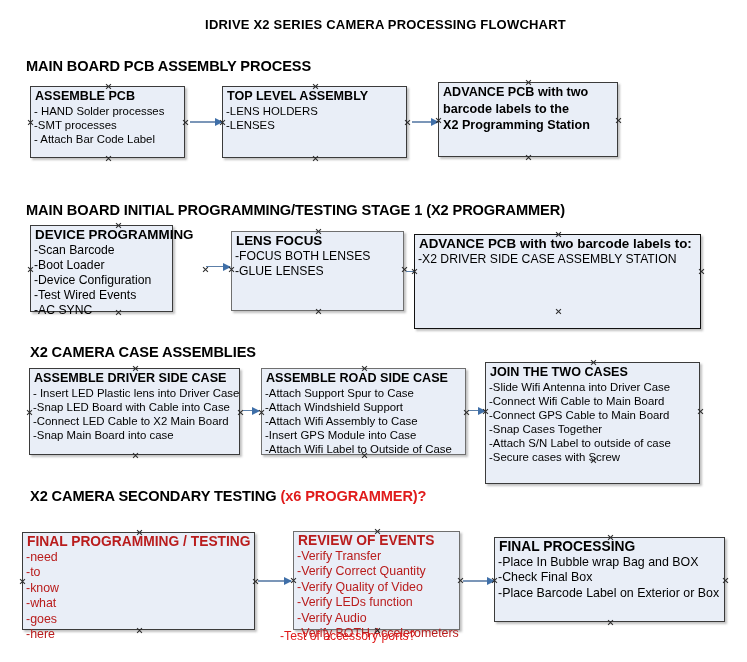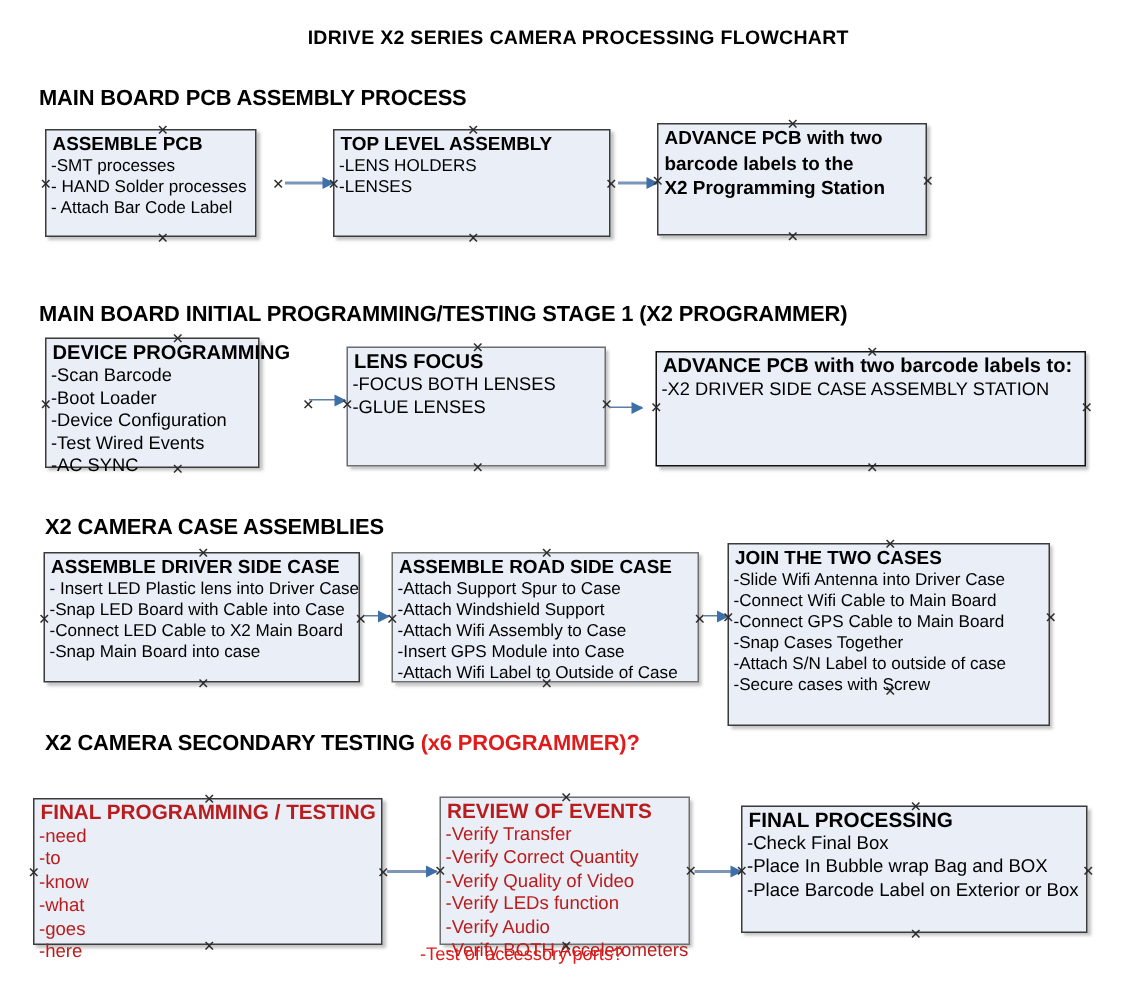--- a/index.html
+++ b/index.html
@@ -133,24 +133,24 @@
 <body>
 
 <div id="canvas">
 
   <div class="main-title">IDRIVE X2  SERIES CAMERA PROCESSING FLOWCHART</div>
 
   <div class="section-title" style="left:26px; top:58px;">
     <span>MAIN BOARD PCB ASSEMBLY PROCESS</span>
   </div>
 
-  <div class="node" style="left:30px; top:86px; width:141px; height:72px;">
+  <div class="node" style="left:30px; top:86px; width:155px; height:72px;">
     <div class="node-title">ASSEMBLE PCB</div>
+    <div class="node-line">- HAND Solder processes</div>
     <div class="node-line">-SMT processes</div>
-    <div class="node-line">- HAND Solder processes</div>
     <div class="node-line">- Attach Bar Code Label</div>
     <div class="handle" style="left:-4px; top:32px;"></div>
     <div class="handle" style="left:74px; top:-4px;"></div>
     <div class="handle" style="left:74px; top:68px;"></div>
     <div class="handle" style="left:151px; top:32px;"></div>
   </div>
 
   <div class="arrow" style="left:190px; top:121px; width:32px;"></div>
 
   <div class="node" style="left:222px; top:86px; width:185px; height:72px;">
@@ -199,21 +199,21 @@
     <div class="node-line">-FOCUS BOTH LENSES</div>
     <div class="node-line">-GLUE LENSES</div>
     <div class="handle" style="left:-4px; top:34px;"></div>
     <div class="handle" style="left:83px; top:-4px;"></div>
     <div class="handle" style="left:83px; top:76px;"></div>
     <div class="handle" style="left:169px; top:34px;"></div>
   </div>
 
   <div class="arrow thin" style="left:406px; top:271px; width:22px;"></div>
 
-  <div class="node t-big dark-border" style="left:437px; top:234px; width:287px; height:77px;">
+  <div class="node t-big dark-border" style="left:414px; top:234px; width:287px; height:95px;">
     <div class="node-title">ADVANCE PCB with two barcode labels to:</div>
     <div class="node-line">-X2 DRIVER  SIDE  CASE  ASSEMBLY STATION</div>
     <div class="handle" style="left:-4px; top:33px;"></div>
     <div class="handle" style="left:140px; top:-4px;"></div>
     <div class="handle" style="left:140px; top:73px;"></div>
     <div class="handle" style="left:283px; top:33px;"></div>
   </div>
 
   <div class="section-title" style="left:30px; top:344px;">
     <span>X2 CAMERA CASE ASSEMBLIES</span>
@@ -295,22 +295,22 @@
     <div class="handle" style="left:80px; top:95px;"></div>
     <div class="handle" style="left:163px; top:45px;"></div>
   </div>
 
   <div class="overflow-line" style="left:280px; top:629px;">-Test of accessory ports?</div>
 
   <div class="arrow" style="left:463px; top:580px; width:31px;"></div>
 
   <div class="node t-lg" style="left:494px; top:537px; width:231px; height:85px;">
     <div class="node-title">FINAL PROCESSING</div>
+    <div class="node-line">-Place In Bubble wrap Bag and BOX</div>
     <div class="node-line"> -Check Final Box</div>
-    <div class="node-line">-Place In Bubble wrap Bag and BOX</div>
     <div class="node-line">-Place Barcode Label on Exterior or Box</div>
     <div class="handle" style="left:-4px; top:39px;"></div>
     <div class="handle" style="left:112px; top:-4px;"></div>
     <div class="handle" style="left:112px; top:81px;"></div>
     <div class="handle" style="left:227px; top:39px;"></div>
   </div>
 
 </div>
 
 </body></html>

